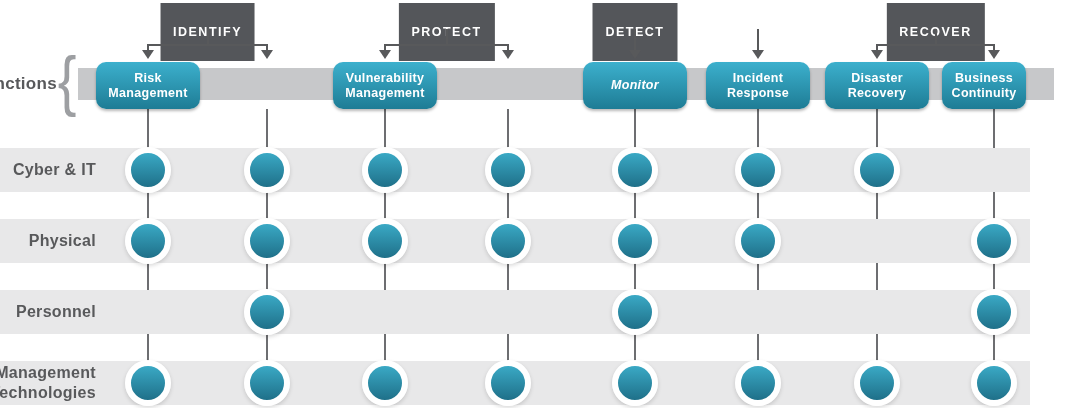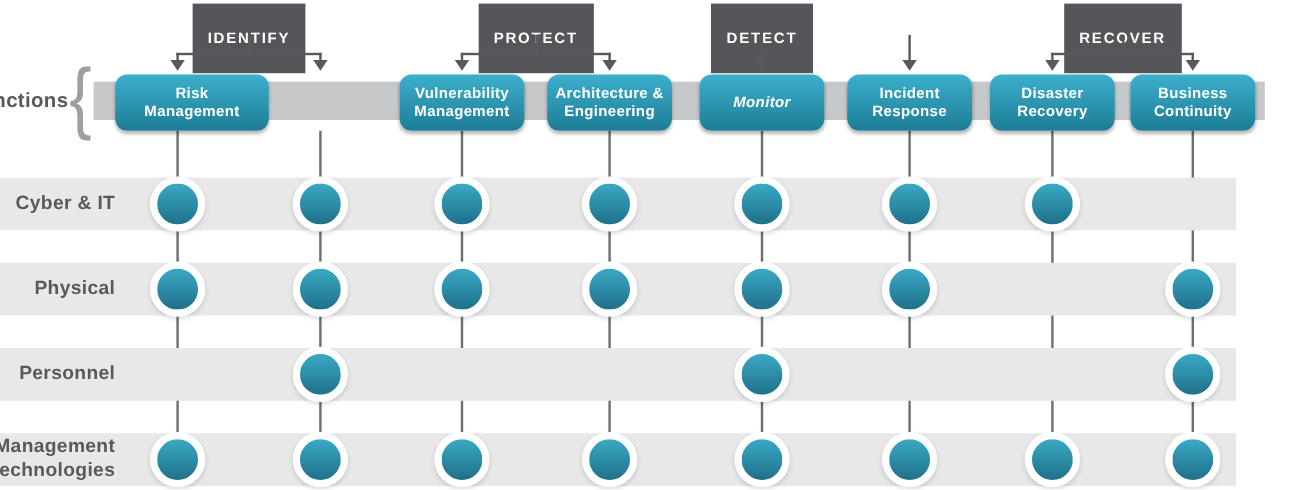--- a/index.html
+++ b/index.html
@@ -101,44 +101,40 @@
       <div>Technologies</div>
     </div>
     <div class="dot" style="left: 125px; top: 360px;"></div>
     <div class="dot" style="left: 244px; top: 360px;"></div>
     <div class="dot" style="left: 362px; top: 360px;"></div>
     <div class="dot" style="left: 485px; top: 360px;"></div>
     <div class="dot" style="left: 612px; top: 360px;"></div>
     <div class="dot" style="left: 735px; top: 360px;"></div>
     <div class="dot" style="left: 854px; top: 360px;"></div>
     <div class="dot" style="left: 971px; top: 360px;"></div>
-    <div class="capbox" style="left: 96px; width: 128px;">
+    <div class="capbox" style="left: 96px; width: 104px;">
       <div>Risk</div>
       <div>Management</div>
     </div>
     <div class="capbox" style="left: 333px; width: 104px;">
       <div>Vulnerability</div>
       <div>Management</div>
-    </div>
-    <div class="capbox" style="left: 456px; width: 104px;">
-      <div>Architecture &amp;</div>
-      <div>Engineering</div>
     </div>
     <div class="capbox" style="left: 583px; width: 104px; font-style: italic;">
       <div>Monitor</div>
     </div>
     <div class="capbox" style="left: 706px; width: 104px;">
       <div>Incident</div>
       <div>Response</div>
     </div>
     <div class="capbox" style="left: 825px; width: 104px;">
       <div>Disaster</div>
       <div>Recovery</div>
     </div>
-    <div class="capbox" style="left: 942px; width: 104px;">
+    <div class="capbox" style="left: 942px; width: 84px;">
       <div>Business</div>
       <div>Continuity</div>
     </div>
     <div class="phasebox" style="left: 207.5px;">IDENTIFY</div>
     <div class="conn" style="left: 206.5px; top: 29px; width: 2px; height: 17px;"></div>
     <div class="conn" style="left: 147px; top: 44px; width: 121px; height: 2px;"></div>
     <div class="conn" style="left: 147px; top: 44px; width: 2px; height: 6px;"></div>
     <div class="arrow" style="left: 148px; top: 50px;"></div>
     <div class="conn" style="left: 266px; top: 44px; width: 2px; height: 6px;"></div>
     <div class="arrow" style="left: 267px; top: 50px;"></div>

